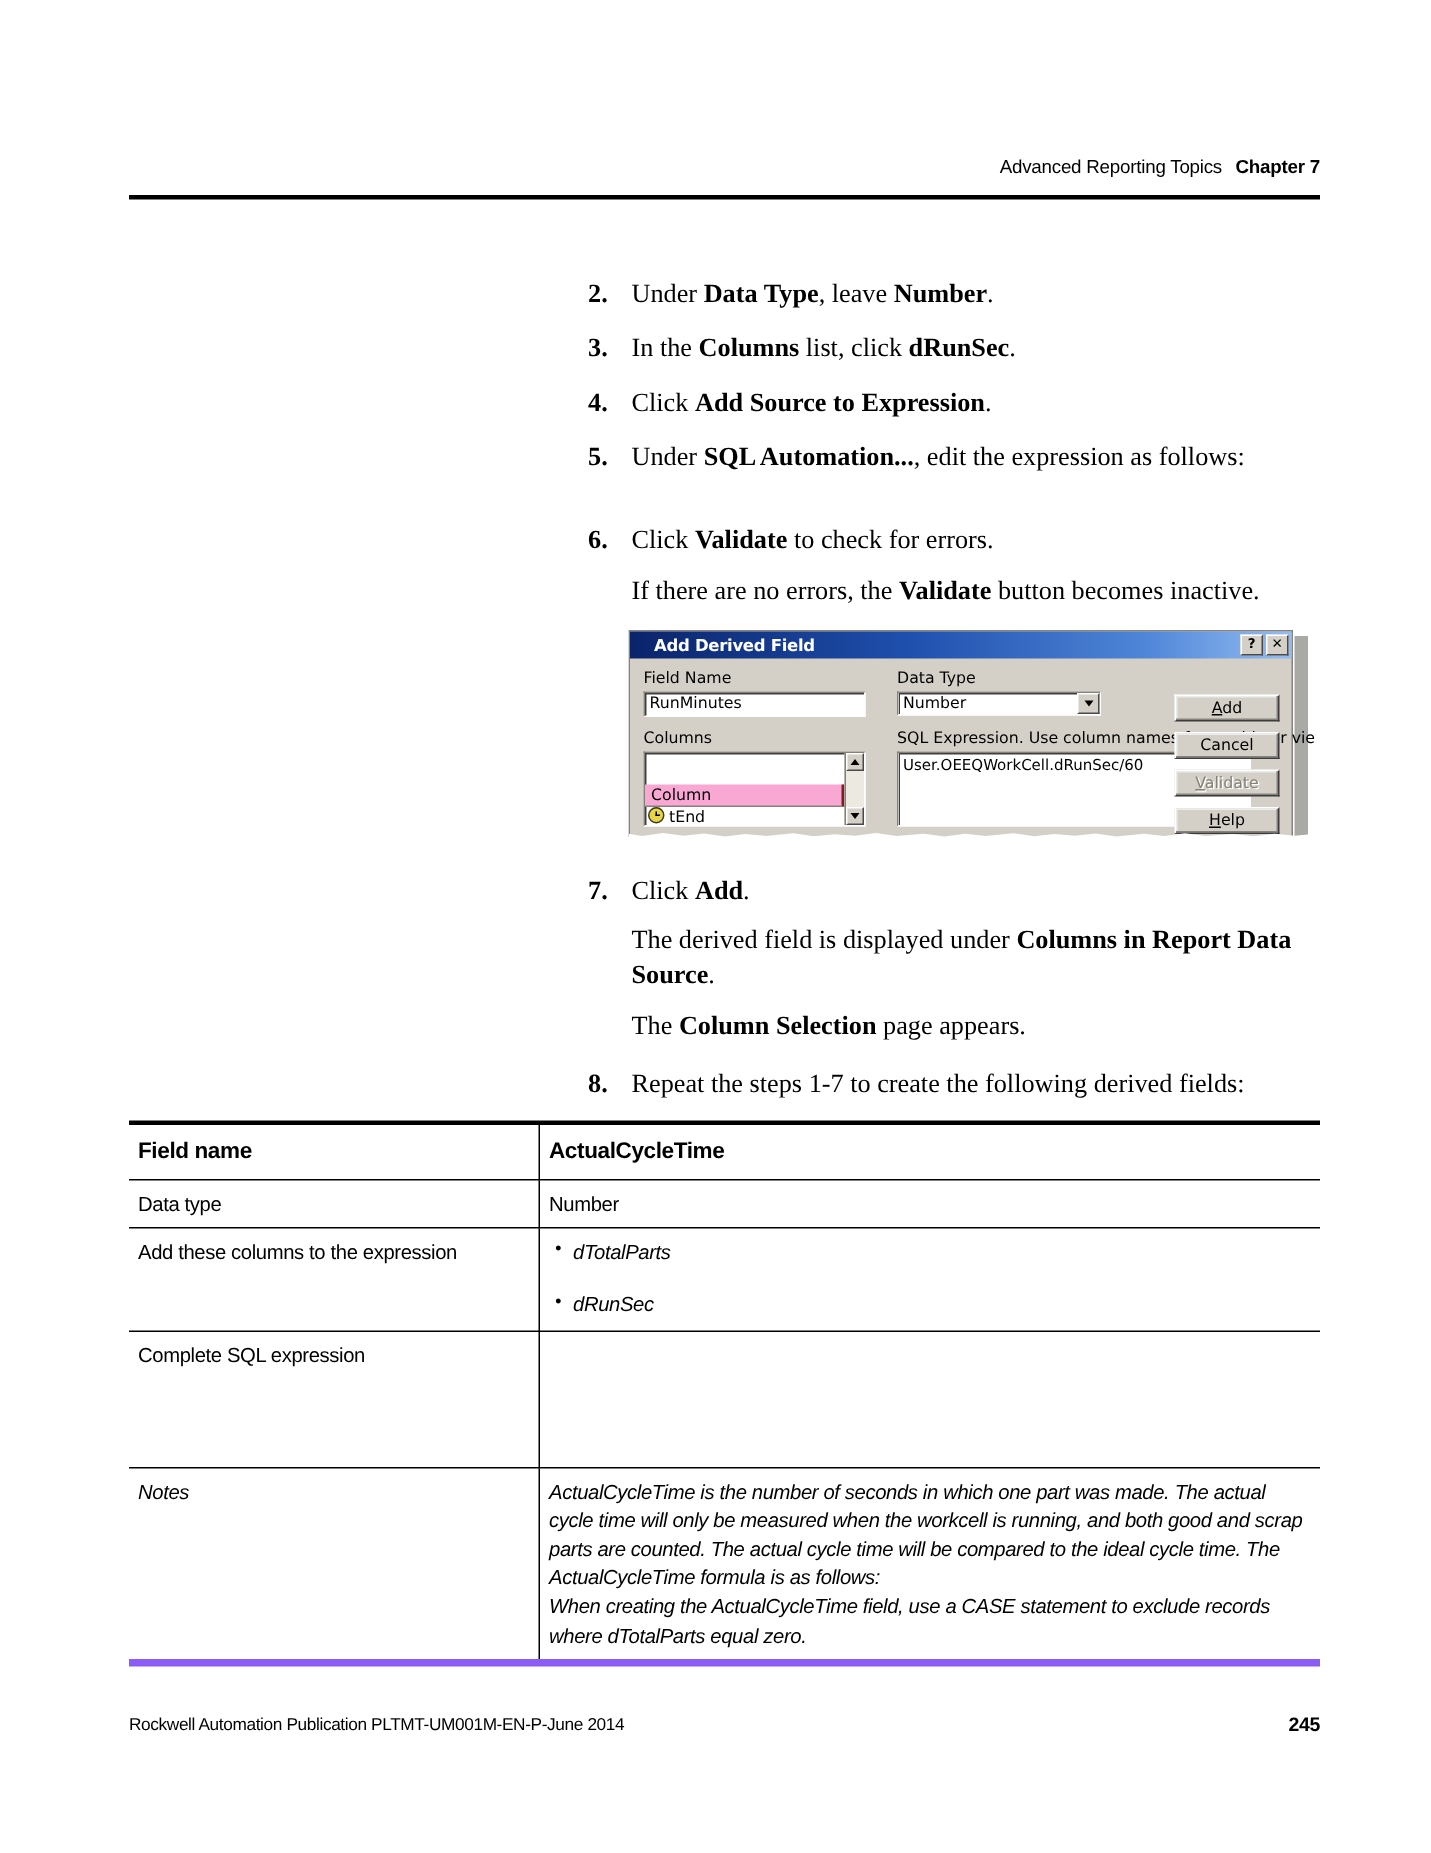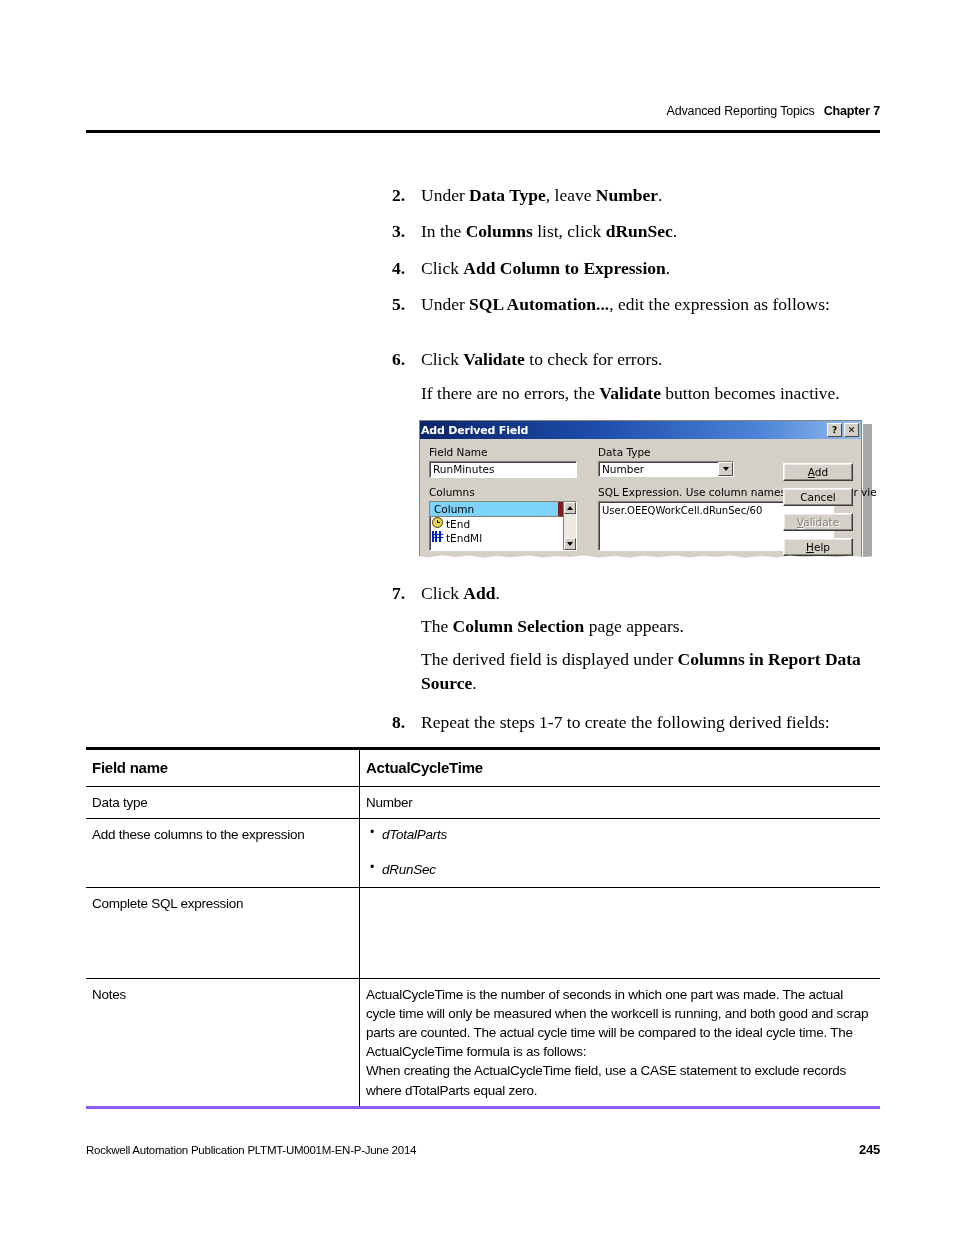--- a/index.html
+++ b/index.html
@@ -104,21 +104,21 @@
     width: 9px;
     height: 134px;
     background: #9a9a96;
     opacity: .85;
   }
   .titlebar {
     height: 18px;
     background: linear-gradient(to right, #0a246a 0%, #1f4fad 42%, #4f86d8 78%, #95bdf0 100%);
     display: flex;
     align-items: center;
-    padding: 0 2px 0 1px;
+    padding: 0 2px 0 16px;
     box-sizing: border-box;
   }
   .titlebar .title {
     color: #fff;
     font-weight: bold;
     font-size: 11px;
     letter-spacing: -0.2px;
     flex: 1;
     white-space: nowrap;
   }
@@ -202,27 +202,28 @@
     background: #fff;
     border: 1px solid;
     border-color: #85817a #fff #fff #85817a;
     box-shadow: inset 1px 1px 0 #3f3f3f;
     height: 50px;
     display: flex;
     box-sizing: border-box;
   }
   .listbox .lb-main { flex: 1; overflow: hidden; }
   .lb-head {
-    background: #7dd3fc;
+    background: #f9a8d4;
     border-bottom: 1px solid #85817a;
-    border-right: 5px solid #7f1d1d;
+    border-right: 2px solid #7f1d1d;
     font-size: 10.5px;
     line-height: 14px;
     padding-left: 4px;
     white-space: nowrap;
+    margin-top: 21px;
   }
   .lb-item {
     display: flex;
     align-items: flex-start;
     font-size: 10.5px;
     line-height: 14px;
     padding-left: 2px;
     white-space: nowrap;
   }
   .ic {
@@ -351,21 +352,21 @@
   .spec-table tr.head td {
     font-weight: bold;
     font-size: 15px;
     padding-top: 7px;
     padding-bottom: 8px;
     border-top: 3px solid #000;
     border-bottom: 1.5px solid #000;
   }
   .spec-table td.c1 { width: 259px; border-right: 1px solid #000; }
   .spec-table tr.r td { border-bottom: 1px solid #000; }
-  .spec-table tr.last td { border-bottom: 3px solid #8b5cf6; }
+  .spec-table tr.last td { border-bottom: 5px solid #8b5cf6; font-style: italic; }
   .spec-table ul {
     margin: 0;
     padding-left: 16px;
     list-style: none;
     font-style: italic;
   }
   .spec-table li {
     position: relative;
     margin-bottom: 15px;
   }
@@ -409,21 +410,21 @@
     <span>Under <b>Data Type</b>, leave <b>Number</b>.</span>
   </div>
 
   <div class="step">
     <span class="num">3.</span>
     <span>In the <b>Columns</b> list, click <b>dRunSec</b>.</span>
   </div>
 
   <div class="step">
     <span class="num">4.</span>
-    <span>Click <b>Add Column to Expression</b>.</span>
+    <span>Click <b>Add Source to Expression</b>.</span>
   </div>
 
   <div class="step">
     <span class="num">5.</span>
     <span>Under <b>SQL Automation...</b>, edit the expression as follows:</span>
   </div>
 
   <div class="spacer-after-5"></div>
 
   <div class="step">
@@ -503,22 +504,22 @@
 
     </div>
   </div>
   <div class="torn2"></div>
 </div>
 
 <div class="steps" style="top:582px;">
   <div class="step" style="margin-bottom:8px;">
     <span class="num">7.</span>
     <span>Click <b>Add</b>.</span>
+    <div class="sub" style="padding-left:0;margin-top:10px;">The derived field is displayed under <b>Columns in Report Data Source</b>.</div>
     <div class="sub" style="padding-left:0;margin-top:10px;">The <b>Column Selection</b> page appears.</div>
-    <div class="sub" style="padding-left:0;margin-top:10px;">The derived field is displayed under <b>Columns in Report Data Source</b>.</div>
   </div>
   <div class="step" style="margin-top:16px;">
     <span class="num">8.</span>
     <span>Repeat the steps 1-7 to create the following derived fields:</span>
   </div>
 </div>
 
 <table class="spec-table">
   <tbody>
       <tr class="head">

